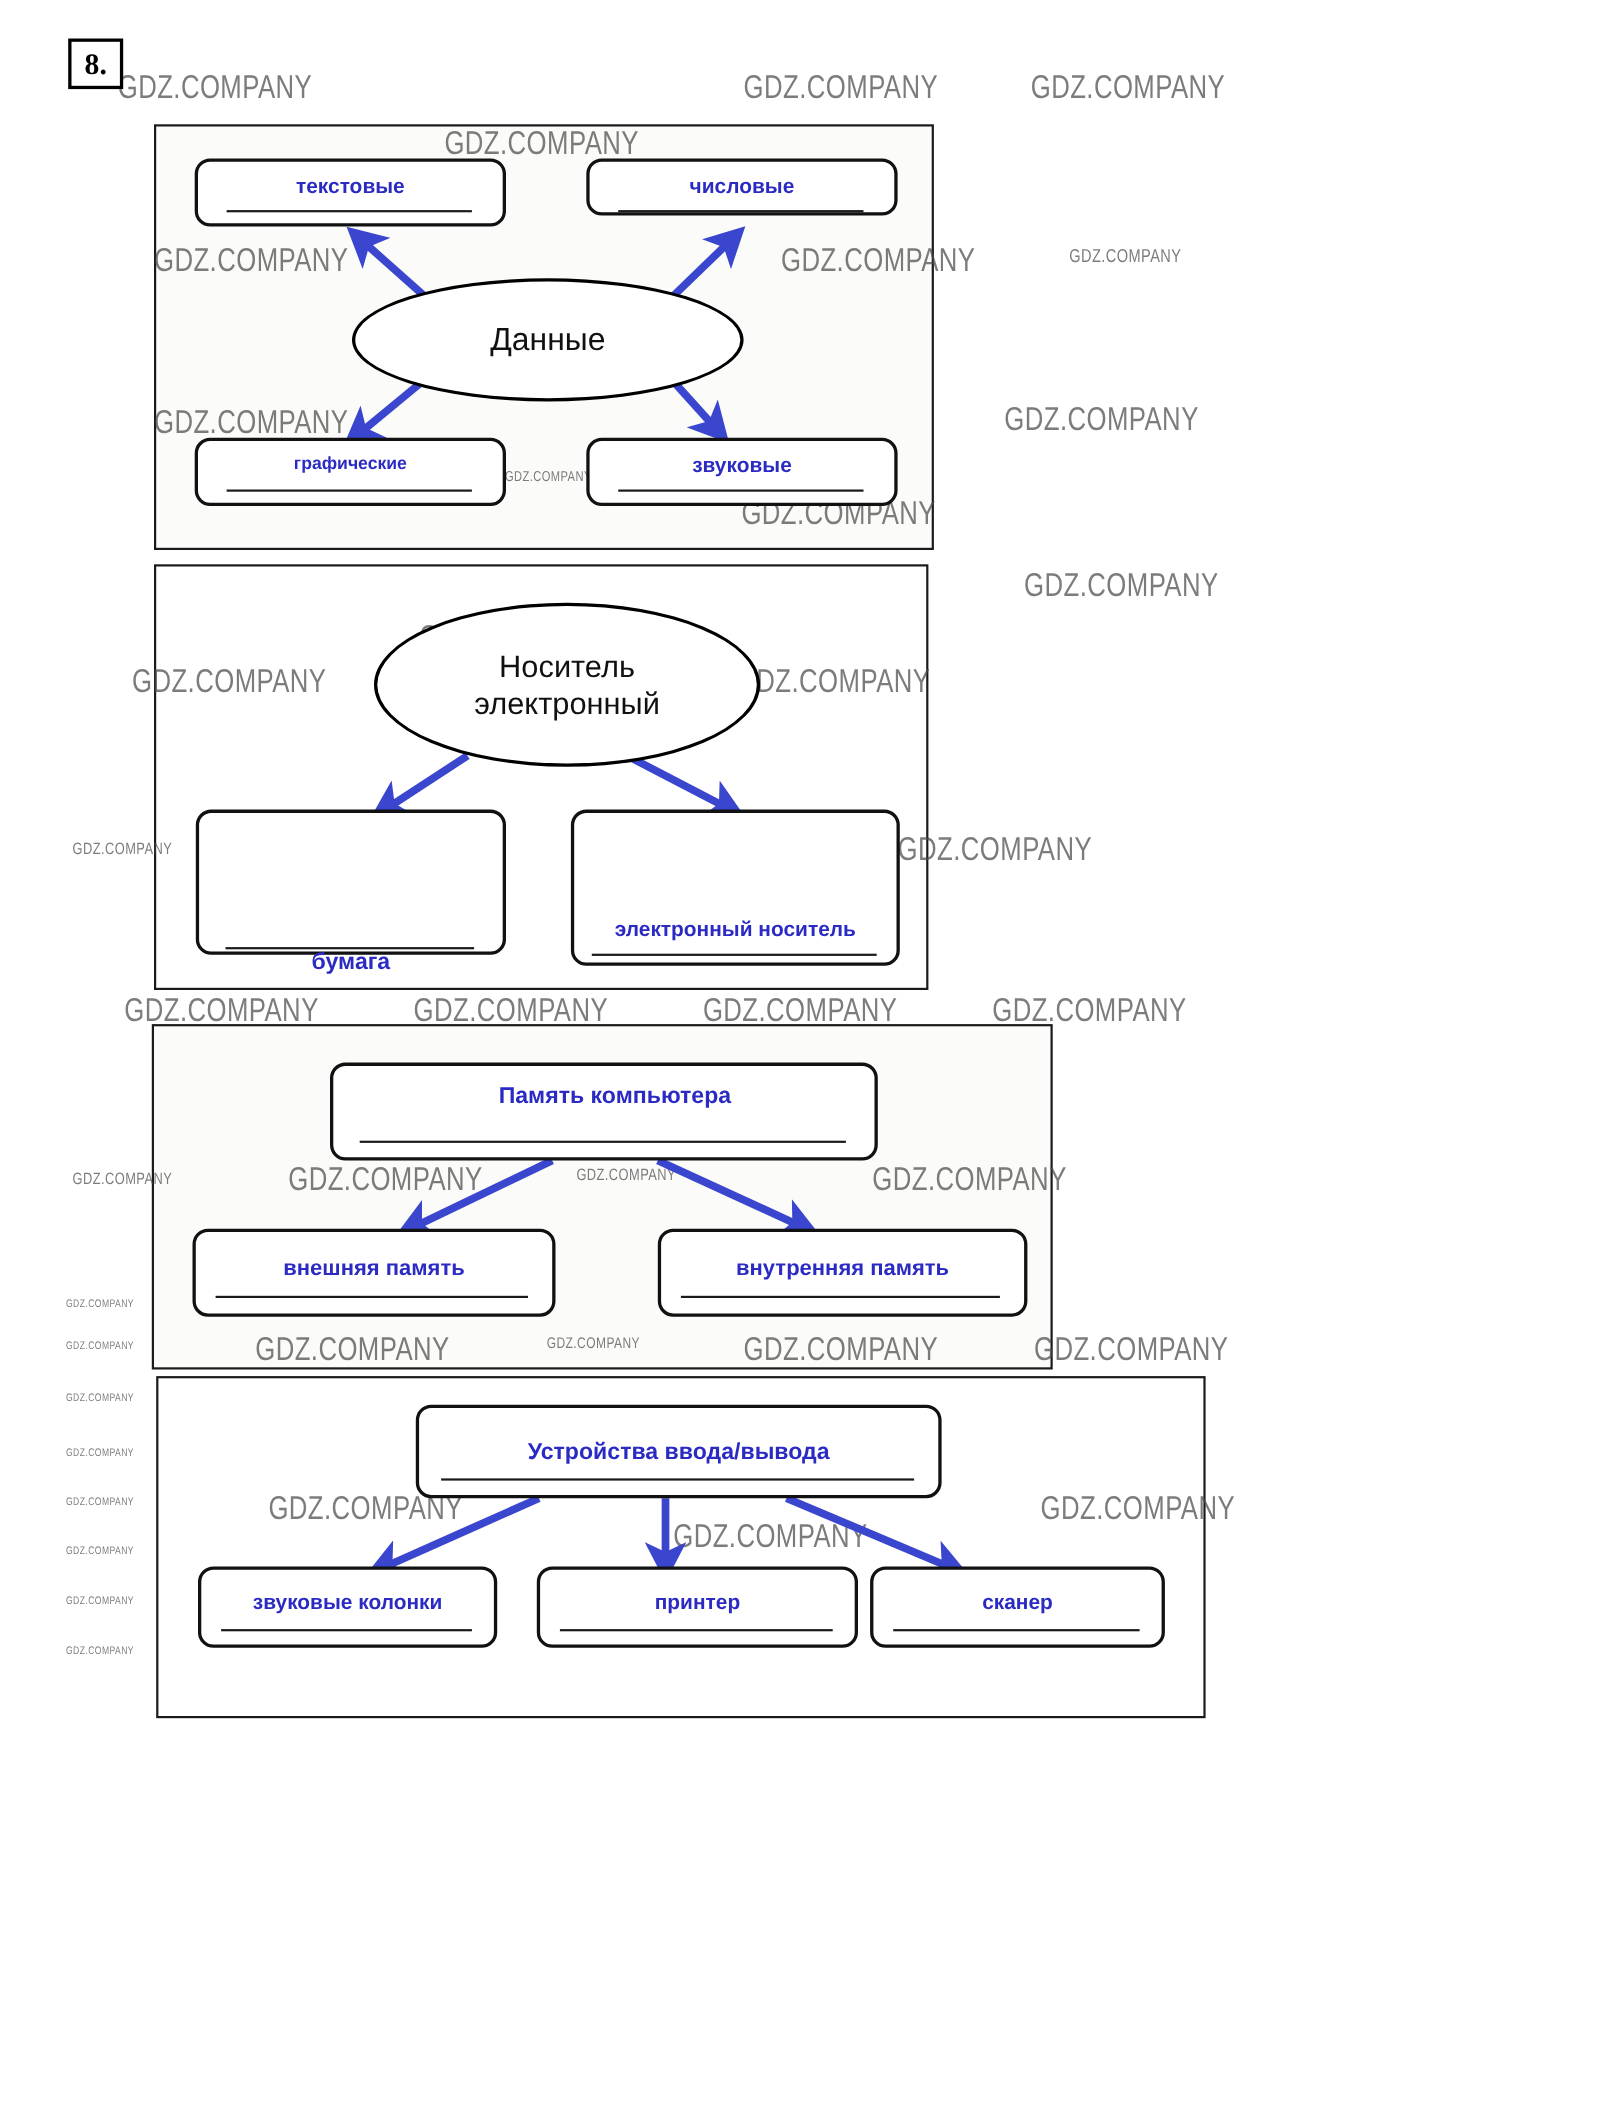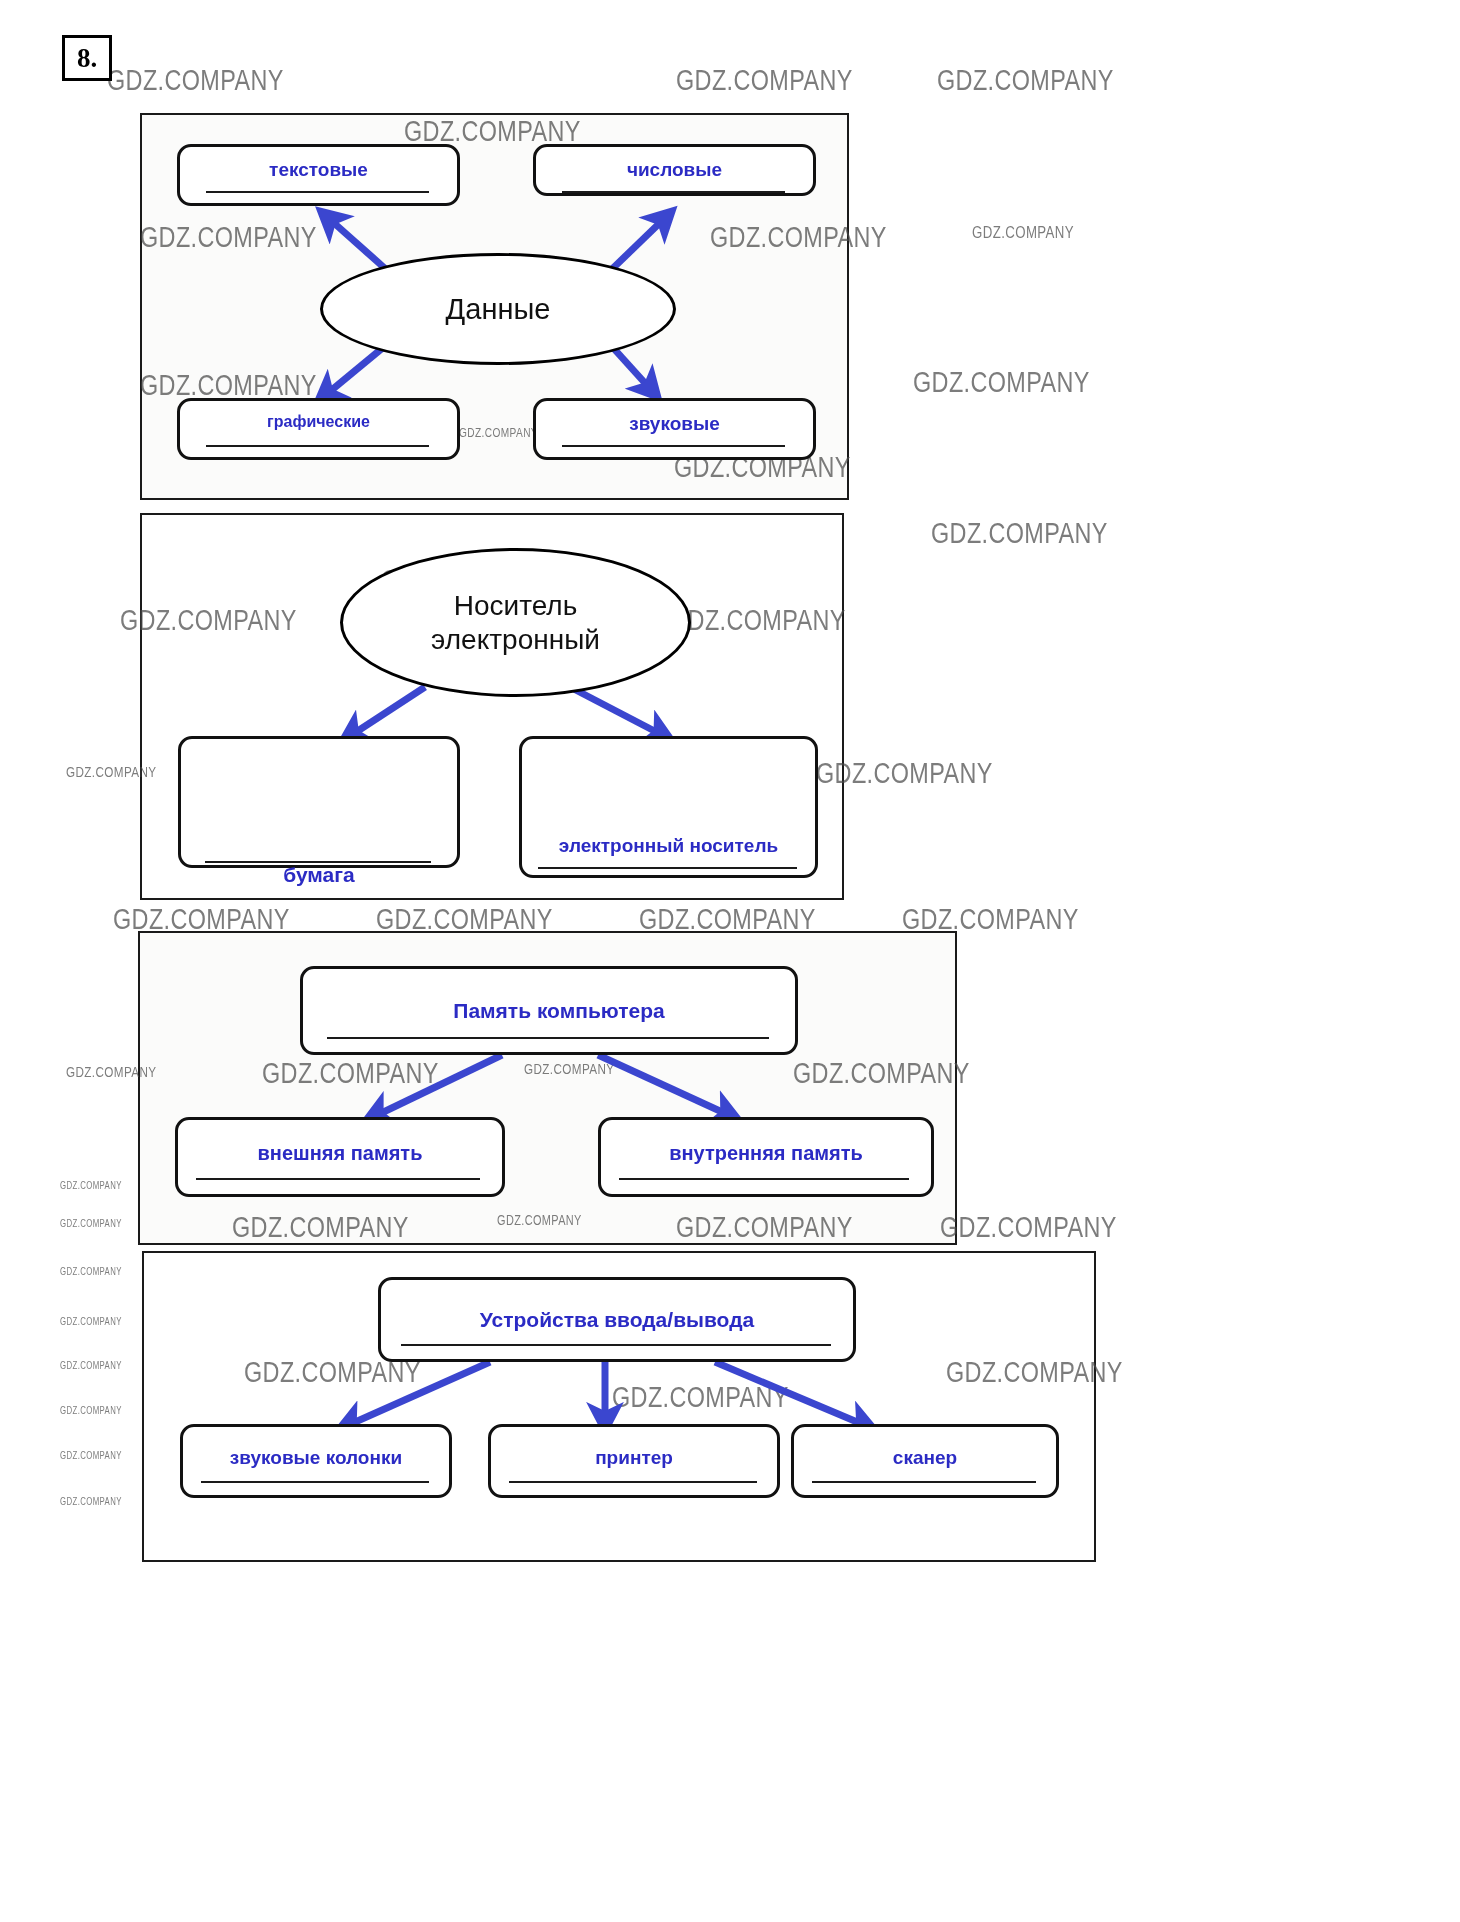--- a/index.html
+++ b/index.html
@@ -153,21 +153,21 @@
   </div>
 
   <div class="rbox" style="left:519px;top:736px;width:299px;height:142px;">
     <span class="lbl" style="top:96px;font-size:19px;">электронный носитель</span>
     <span class="rule" style="left:16px;right:18px;top:128px;"></span>
   </div>
 
   <div class="frame tinted" style="left:138px;top:931px;width:815px;height:310px;"></div>
 
   <div class="rbox" style="left:300px;top:966px;width:498px;height:89px;">
-    <span class="lbl" style="top:30px;font-size:21px;padding-left:20px;">Память компьютера</span>
+    <span class="lbl" style="top:16px;font-size:21px;padding-left:20px;">Память компьютера</span>
     <span class="rule" style="left:24px;right:26px;top:68px;"></span>
   </div>
 
   <div class="rbox" style="left:175px;top:1117px;width:330px;height:80px;">
     <span class="lbl" style="top:22px;font-size:20px;">внешняя память</span>
     <span class="rule" style="left:18px;right:22px;top:58px;"></span>
   </div>
 
   <div class="rbox" style="left:598px;top:1117px;width:336px;height:80px;">
     <span class="lbl" style="top:22px;font-size:20px;">внутренняя память</span>

